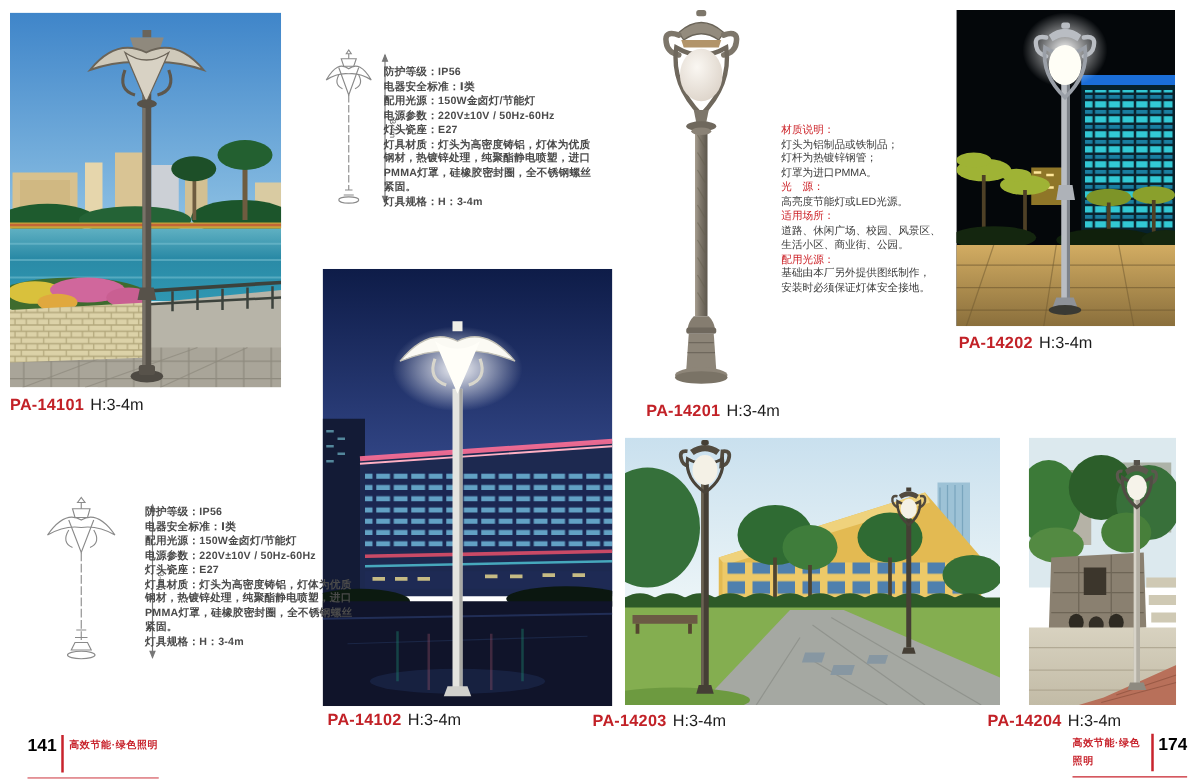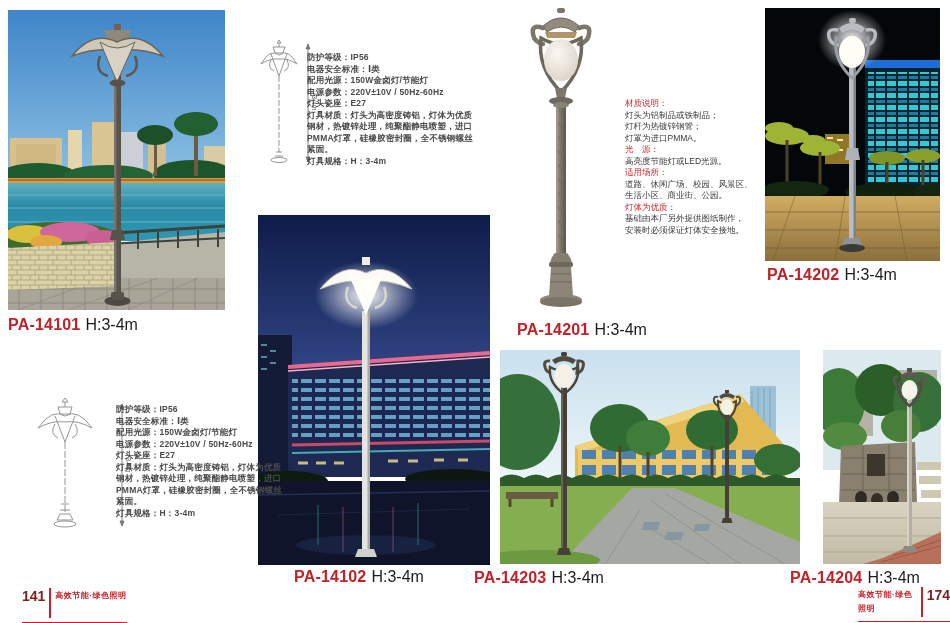--- a/index.html
+++ b/index.html
@@ -1,28 +1,28 @@
 <!DOCTYPE html>
 <html><head>
 <meta charset="utf-8">
 <style>
   html,body{margin:0;padding:0;background:#ffffff;}
   body{font-family:"Liberation Sans","DejaVu Sans",sans-serif;}
   #page{position:relative;width:950px;height:623px;background:#ffffff;overflow:hidden;}
   .photo{position:absolute;overflow:hidden;}
   .photo svg{display:block;}
-  .prod-label{position:absolute;font-size:16px;white-space:nowrap;}
+  .prod-label{position:absolute;font-size:13px;white-space:nowrap;}
   .prod-label .code{color:#c22127;font-weight:bold;letter-spacing:.2px;}
   .prod-label .size{color:#1c1c1c;font-weight:normal;margin-left:5px;}
   .spec{position:absolute;font-size:8.5px;line-height:11.5px;font-weight:bold;color:#4a4a4a;letter-spacing:.2px;white-space:nowrap;}
   .notes{position:absolute;font-size:8.5px;line-height:11.5px;font-weight:normal;white-space:nowrap;}
   .notes .note-h{color:#cc2026;}
   .notes .note-l{color:#3a3a3a;}
   .footer{position:absolute;display:flex;align-items:flex-start;border-bottom:1px solid #c8232c;padding-bottom:3px;}
-  .page-num{font-size:14px;font-weight:bold;color:#7f1d1d;line-height:14px;}
+  .page-num{font-size:14px;font-weight:bold;color:#000000;line-height:14px;}
   .footer-vline{display:inline-block;width:2px;height:30px;background:#c8232c;margin:0 4px;position:relative;top:-1px;}
   .footer-slogan{font-size:8px;font-weight:bold;color:#c8232c;line-height:14px;letter-spacing:.5px;}
   .drawing{position:absolute;}
 </style>
 </head>
 <body>
 
 <div id="page">
 
   <div class="photo" style="left:8px;top:10px;width:217px;height:300px;">
@@ -184,21 +184,21 @@
         <rect x="104" y="96" width="8" height="244" fill="#e4e4e0"></rect>
         <rect x="109.5" y="96" width="2.5" height="244" fill="#a8a8a4"></rect>
         <path d="M62 74 Q85 46 108 58 Q131 46 154 74 Q130 64 108 66 Q86 64 62 74 Z" fill="#fbfaf4" stroke="#c2c0b6" stroke-width="1"></path>
         <path d="M90 58 L108 100 L126 58 Q108 70 90 58 Z" fill="#fffef8"></path>
         <path d="M90 72 Q84 88 99 93 M126 72 Q132 88 117 93" stroke="#d8d6cc" stroke-width="2.5" fill="none"></path>
         <rect x="104" y="42" width="8" height="8" fill="#efeee6"></rect>
         <path d="M100 334 h16 l3 8 h-22 z" fill="#d0d0cc"></path>
       </g>
     </svg>
   </div>
-  <div class="prod-label" style="left:262px;top:568px;margin-left:32px;">
+  <div class="prod-label" style="left:262px;top:568px;">
     <span class="code">PA-14102</span><span class="size">H:3-4m</span>
   </div>
 
   <div class="photo" style="left:503px;top:4px;width:116px;height:313px;background:#fff;">
     <svg width="116" height="313" viewBox="0 0 116 313">
       <defs>
         <linearGradient id="s3pole" x1="0" y1="0" x2="1" y2="0">
           <stop offset="0" stop-color="#a79e90"></stop>
             <stop offset="0.45" stop-color="#7d766a"></stop>
             <stop offset="1" stop-color="#5c564c"></stop>
@@ -240,21 +240,21 @@
   <div class="notes" style="left:625px;top:98px;">
     <div class="note-h">材质说明：</div>
     <div class="note-l">灯头为铝制品或铁制品；</div>
     <div class="note-l">灯杆为热镀锌钢管；</div>
     <div class="note-l">灯罩为进口PMMA。</div>
     <div class="note-h">光　源：</div>
     <div class="note-l">高亮度节能灯或LED光源。</div>
     <div class="note-h">适用场所：</div>
     <div class="note-l">道路、休闲广场、校园、风景区、</div>
     <div class="note-l">生活小区、商业街、公园。</div>
-    <div class="note-h">灯体为优质：</div>
+    <div class="note-h">配用光源：</div>
     <div class="note-l">基础由本厂另外提供图纸制作，</div>
     <div class="note-l">安装时必须保证灯体安全接地。</div>
   </div>
 
   <div class="photo" style="left:765px;top:8px;width:175px;height:253px;">
     <svg width="175" height="253" viewBox="0 0 175 253">
       <defs>
         <radialGradient id="s4glow" cx="0.5" cy="0.5" r="0.5">
           <stop offset="0" stop-color="#ffffff" stop-opacity="0.95"></stop>
             <stop offset="1" stop-color="#ffffff" stop-opacity="0"></stop>

